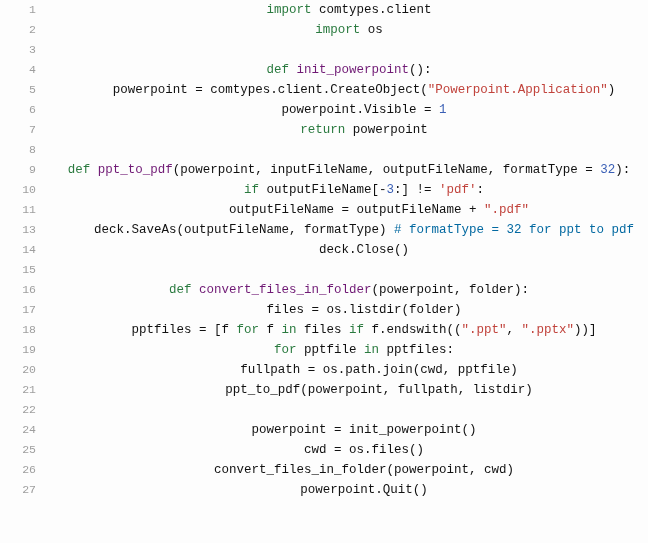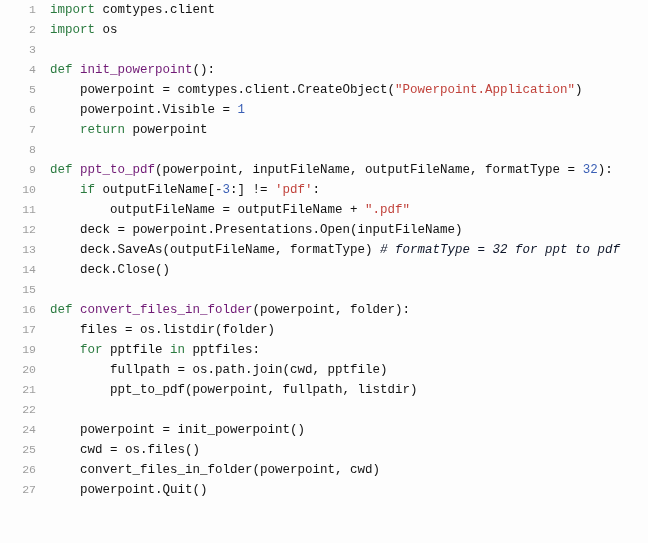--- a/index.html
+++ b/index.html
@@ -25,49 +25,50 @@
     width: 36px;
     text-align: right;
     color: #9e9e9e;
     padding-right: 14px;
     user-select: none;
     font-size: 11.5px;
   }
   .code {
     flex: 1;
     white-space: pre;
+    text-align: center;
   }
   .k   { color: #2a7a3f; }          
   .fn  { color: #701a75; }          
   .str { color: #c1433c; }          
   .num { color: #3a5fb5; }          
-  .cmt { color: #0f172a; font-style: italic; }
+  .cmt { color: #0369a1; }
   .sp  { color: #3a5fb5; }          
 </style>
 </head>
 <body>
 
 <div class="code-block" id="code-root">
     <div class="line"><span class="gutter">1</span><span class="code"><span class="k">import</span> comtypes.client</span></div>
     <div class="line"><span class="gutter">2</span><span class="code"><span class="k">import</span> os</span></div>
     <div class="line"><span class="gutter">3</span><span class="code"></span></div>
     <div class="line"><span class="gutter">4</span><span class="code"><span class="k">def</span> <span class="fn">init_powerpoint</span>():</span></div>
     <div class="line"><span class="gutter">5</span><span class="code">    powerpoint = comtypes.client.CreateObject(<span class="str">"Powerpoint.Application"</span>)</span></div>
     <div class="line"><span class="gutter">6</span><span class="code">    powerpoint.Visible = <span class="num">1</span></span></div>
     <div class="line"><span class="gutter">7</span><span class="code">    <span class="k">return</span> powerpoint</span></div>
     <div class="line"><span class="gutter">8</span><span class="code"></span></div>
     <div class="line"><span class="gutter">9</span><span class="code"><span class="k">def</span> <span class="fn">ppt_to_pdf</span>(powerpoint, inputFileName, outputFileName, formatType = <span class="num">32</span>):</span></div>
     <div class="line"><span class="gutter">10</span><span class="code">    <span class="k">if</span> outputFileName[-<span class="num">3</span>:] != <span class="str">'pdf'</span>:</span></div>
     <div class="line"><span class="gutter">11</span><span class="code">        outputFileName = outputFileName + <span class="str">".pdf"</span></span></div>
-    <div class="line"><span class="gutter">12</span><span class="code">    deck = powerpoint.Presentations.Open(inputFileName)</span></div>
     <div class="line"><span class="gutter">13</span><span class="code">    deck.SaveAs(outputFileName, formatType) <span class="cmt"># formatType = 32 for ppt to pdf</span></span></div>
     <div class="line"><span class="gutter">14</span><span class="code">    deck.Close()</span></div>
     <div class="line"><span class="gutter">15</span><span class="code"></span></div>
     <div class="line"><span class="gutter">16</span><span class="code"><span class="k">def</span> <span class="fn">convert_files_in_folder</span>(powerpoint, folder):</span></div>
     <div class="line"><span class="gutter">17</span><span class="code">    files = os.listdir(folder)</span></div>
+    <div class="line"><span class="gutter">18</span><span class="code">    pptfiles = [f <span class="k">for</span> f <span class="k">in</span> files <span class="k">if</span> f.endswith((<span class="str">".ppt"</span>, <span class="str">".pptx"</span>))]</span></div>
     <div class="line"><span class="gutter">19</span><span class="code">    <span class="k">for</span> pptfile <span class="k">in</span> pptfiles:</span></div>
     <div class="line"><span class="gutter">20</span><span class="code">        fullpath = os.path.join(cwd, pptfile)</span></div>
     <div class="line"><span class="gutter">21</span><span class="code">        ppt_to_pdf(powerpoint, fullpath, listdir)</span></div>
     <div class="line"><span class="gutter">22</span><span class="code"></span></div>
     <div class="line"><span class="gutter">24</span><span class="code">    powerpoint = init_powerpoint()</span></div>
     <div class="line"><span class="gutter">25</span><span class="code">    cwd = os.files()</span></div>
     <div class="line"><span class="gutter">26</span><span class="code">    convert_files_in_folder(powerpoint, cwd)</span></div>
     <div class="line"><span class="gutter">27</span><span class="code">    powerpoint.Quit()</span></div>
   </div>
 

